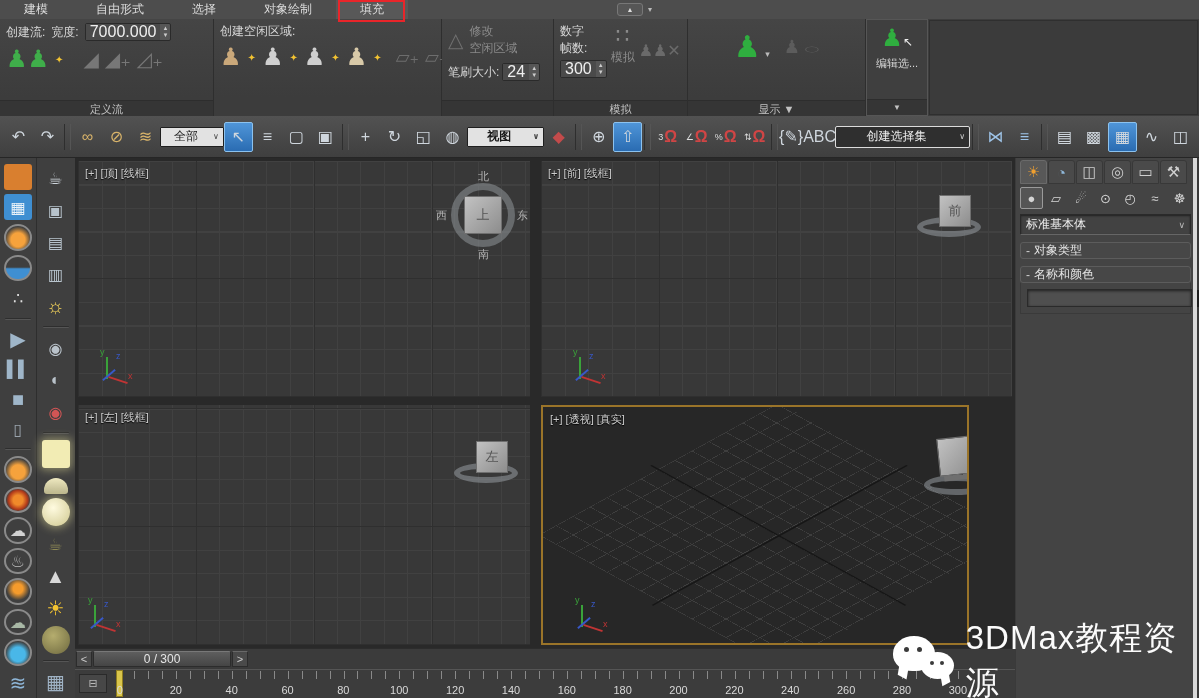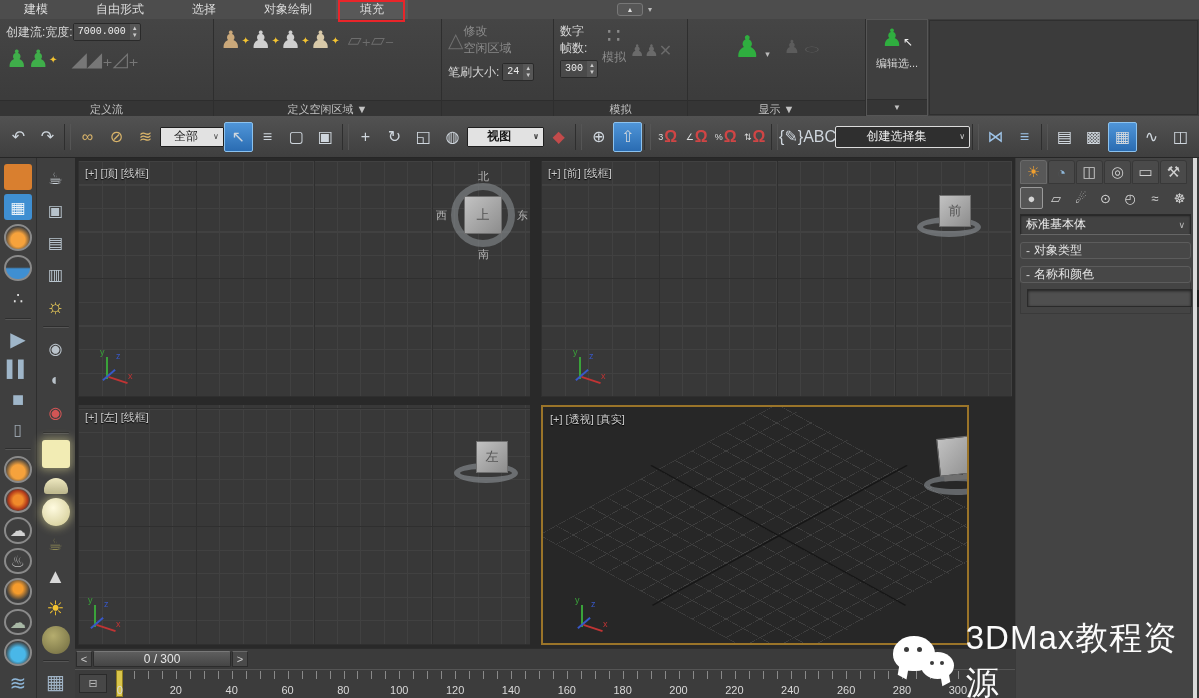--- a/index.html
+++ b/index.html
@@ -14,26 +14,26 @@
   .ribbon-min{position:absolute;left:617px;top:3px;width:26px;height:13px;background:#565656;border:1px solid #777;border-radius:3px;color:#ddd;font-size:7px;display:flex;align-items:center;justify-content:center;}
   .ribbon-min-chev{position:absolute;left:648px;top:5px;font-size:8px;color:#bbb;}
 
   
   .ribbon{position:absolute;left:0;top:19px;width:1199px;height:97px;display:flex;background:#3d3d3d;}
   .rpanel{position:relative;height:97px;background:linear-gradient(#454545,#3c3c3c 80%);border-right:1px solid #2e2e2e;padding:4px 6px 18px 6px;}
   .rtitle{position:absolute;left:0;right:0;bottom:0;height:16px;background:#353535;border-top:1px solid #2d2d2d;text-align:center;font-size:11px;color:#c2c2c2;line-height:16px;}
   .rlabel{font-size:12px;color:#d6d6d6;}
   .rlabel.dim{color:#8a8a8a;}
   .spin{display:inline-flex;align-items:center;background:#565656;border:1px solid #2a2a2a;border-radius:2px;height:18px;}
-  .spin .val{padding:0 4px;font-size:10px;color:#eee;background:#4a4a4a;height:16px;line-height:16px;font-family:Liberation Mono, monospace;}
+  .spin .val{padding:0 4px;font-size:16px;color:#eee;background:#4a4a4a;height:16px;line-height:16px;}
   .spin .arrows{display:flex;flex-direction:column;font-size:6px;color:#ccc;padding:0 2px;line-height:7px;}
   .ricon{display:inline-flex;align-items:center;justify-content:center;}
   .people{font-size:24px;}
   .star{color:#f4c431;font-size:10px;vertical-align:top;}
-  .flexrow{display:flex;align-items:center;}
+  .flexrow{display:flex;align-items:center;gap:6px;}
 
   
   .toolbar{position:absolute;left:0;top:116px;width:1199px;height:42px;background:linear-gradient(#525252,#3f3f3f);display:flex;align-items:center;padding:0 4px;border-bottom:1px solid #262626;}
   .titem{position:relative;min-width:29px;height:30px;display:flex;align-items:center;justify-content:center;border-radius:2px;color:#cfd6dd;}
   .tglyph{font-size:16px;line-height:1;}
   .tsup{font-size:9px;color:#ddd;margin-right:1px;}
   .tsup:empty,.tlabel:empty,.tchev:empty{display:none;}
   .titem.sep{min-width:7px;height:26px;border-left:1px solid #2e2e2e;border-right:1px solid #555;margin:0 2px;border-radius:0;}
   .titem.act{background:linear-gradient(#4f95d8,#2a6cb2);border:1px solid #8cc2ee;}
   .titem.drop{background:#e2e2e2;color:#1a1a1a;border:1px solid #1f1f1f;height:20px;border-radius:1px;justify-content:space-between;padding:0 4px;}
@@ -168,33 +168,33 @@
         <span class="ricon people" style="color:#3fae4a;">♟♟</span>
           <span class="star">✦</span>
         <span class="ricon" style="font-size:20px;color:#777;margin-left:14px;">◢</span>
         <span class="ricon" style="font-size:20px;color:#777;">◢₊</span>
         <span class="ricon" style="font-size:20px;color:#777;">◿₊</span>
       </div>
       <div class="rtitle">定义流</div>
     </div>
 
     <div class="rpanel" style="width:228px;">
+      <div class="rlabel">创建空闲区域:</div>
       <div class="flexrow" style="margin-top:3px;">
         <span class="ricon people" style="color:#caa87a;">♟</span>
           <span class="star">✦</span>
         <span class="ricon people" style="color:#cfcfcf;">♟</span>
           <span class="star">✦</span>
         <span class="ricon people" style="color:#cfcfcf;">♟</span>
           <span class="star">✦</span>
         <span class="ricon people" style="color:#d8c9a8;">♟</span>
           <span class="star">✦</span>
         <span class="ricon" style="font-size:18px;color:#6d6d6d;margin-left:8px;">▱₊</span>
         <span class="ricon" style="font-size:18px;color:#6d6d6d;">▱₋</span>
       </div>
-      <div class="rtitle">定义空闲区域 ▼</div>
     </div>
 
     <div class="rpanel" style="width:112px;">
       <div class="flexrow">
         <span class="ricon" style="font-size:20px;color:#6f6f6f;">△</span>
         <span>
           <div class="rlabel dim">修改</div>
           <div class="rlabel dim">空闲区域</div>
         </span>
       </div>

